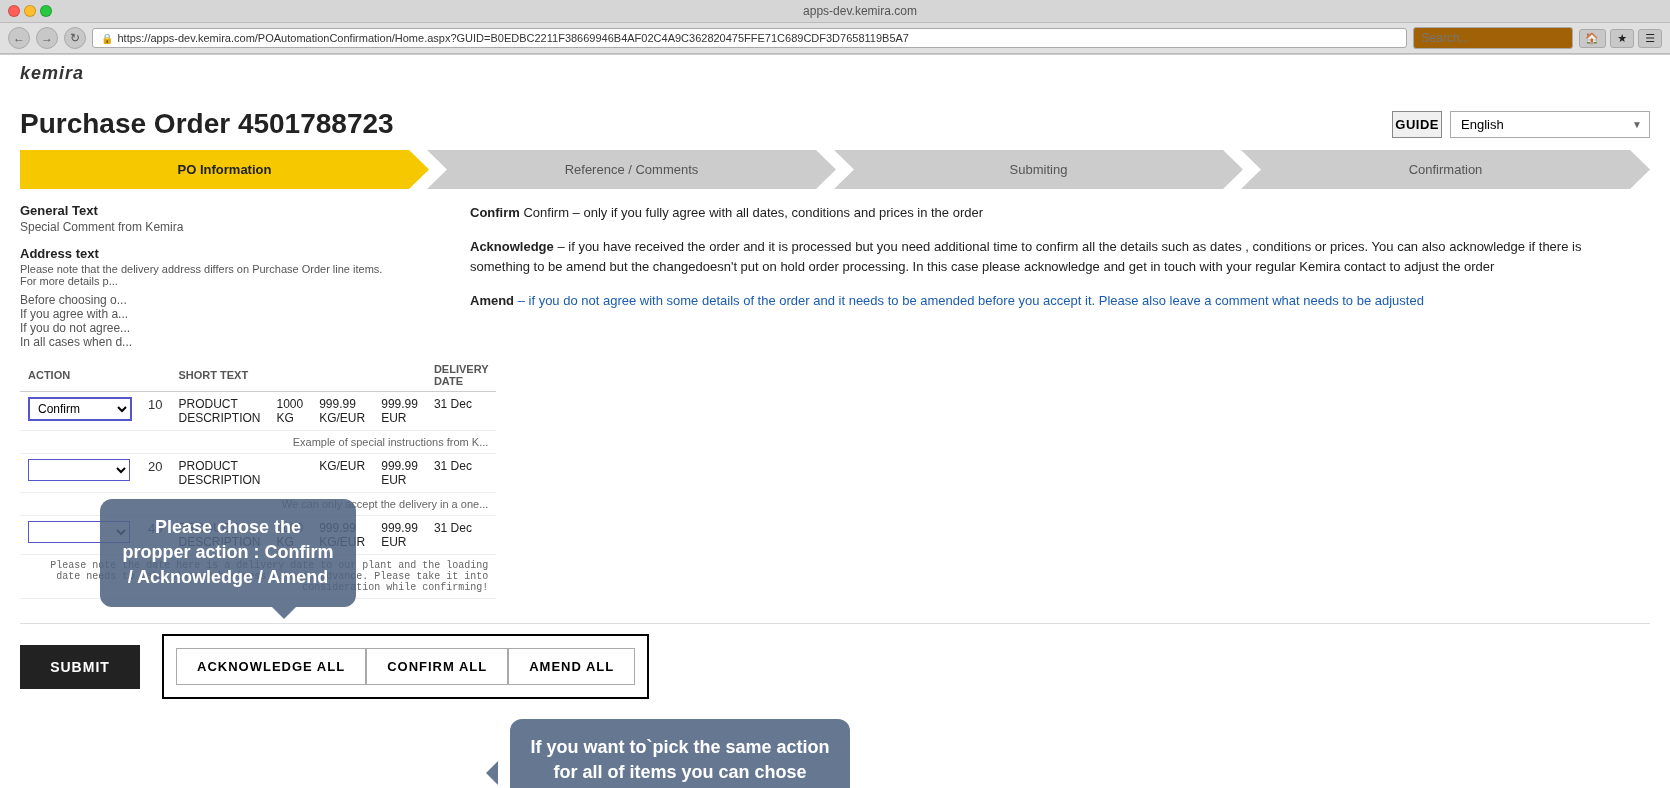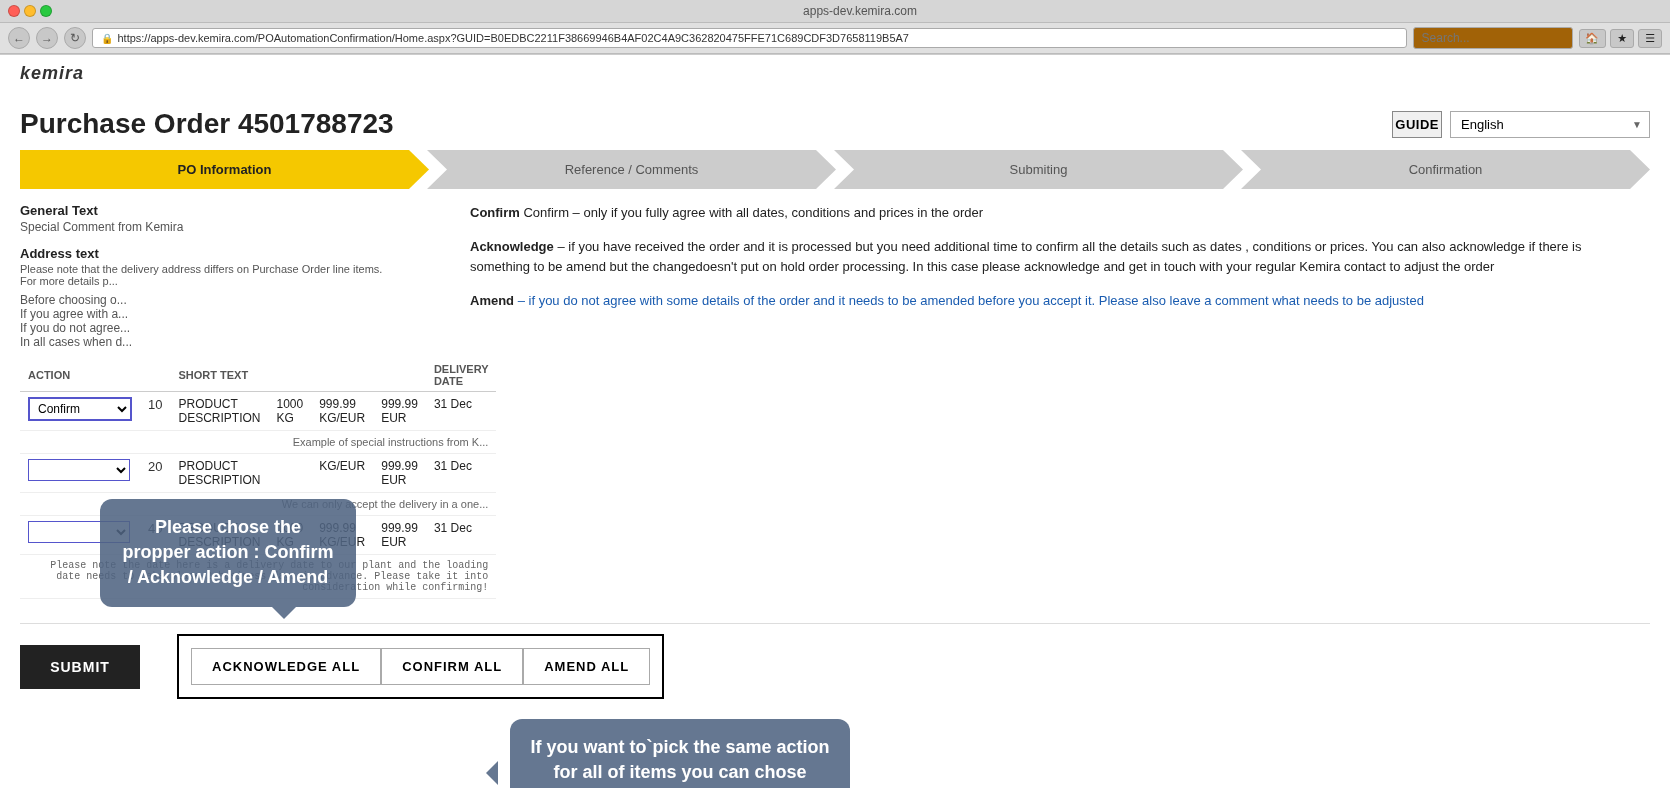--- a/index.html
+++ b/index.html
@@ -104,21 +104,21 @@
       border-right-color: rgba(80, 100, 130, 0.88);
       top: 50%;
       left: -24px;
       transform: translateY(-50%);
       border-top: 12px solid transparent;
       border-bottom: 12px solid transparent;
       border-left: none;
     }
 
     
-    .footer-bar { display: flex; align-items: center; gap: 17px; padding: 10px 0 10px 0; border-top: 1px solid #ddd; margin-top: 10px; position: relative; }
+    .footer-bar { display: flex; align-items: center; gap: 2px; padding: 10px 0 10px 0; border-top: 1px solid #ddd; margin-top: 10px; position: relative; }
     .submit-btn { background: #222; color: #fff; font-size: 14px; font-weight: bold; letter-spacing: 1px; padding: 14px 30px; cursor: pointer; border: none; margin-right: 20px; min-width: 120px; }
     .action-group { display: flex; gap: 0; border: 2px solid #000000; padding: 12px; }
     .action-group-btn { border: 1px solid #aaa; background: #fff; font-size: 13px; font-weight: bold; letter-spacing: 1px; padding: 10px 20px; cursor: pointer; text-transform: uppercase; }
 
     .pos-wrapper { position: relative; }
   </style>
 </head>
 <body>
 
 <div class="browser-chrome">

